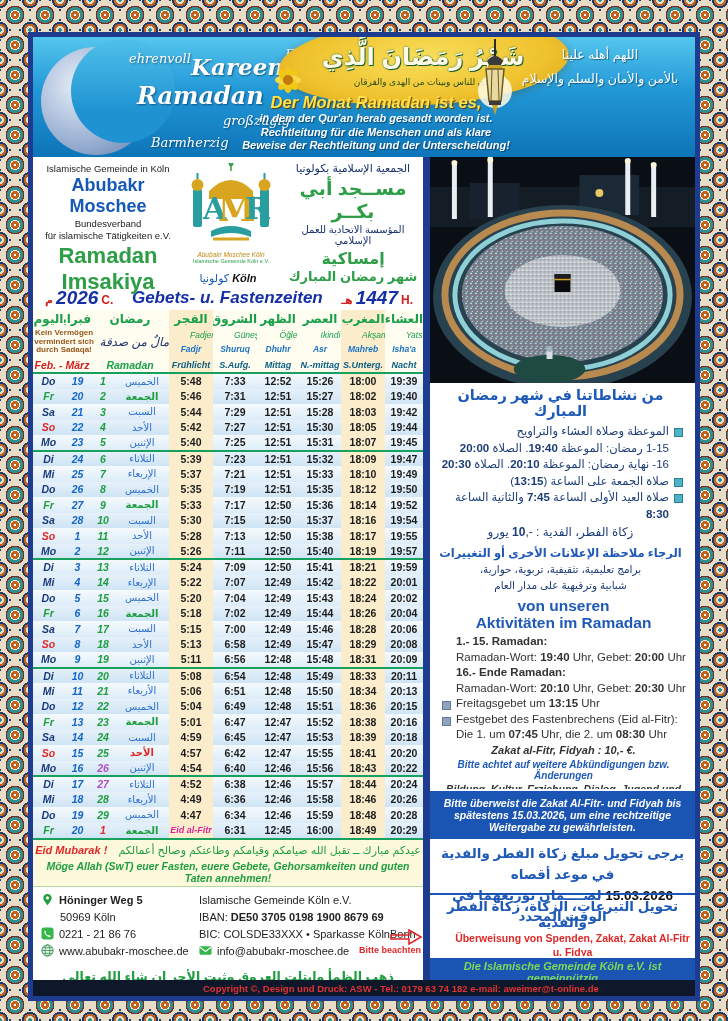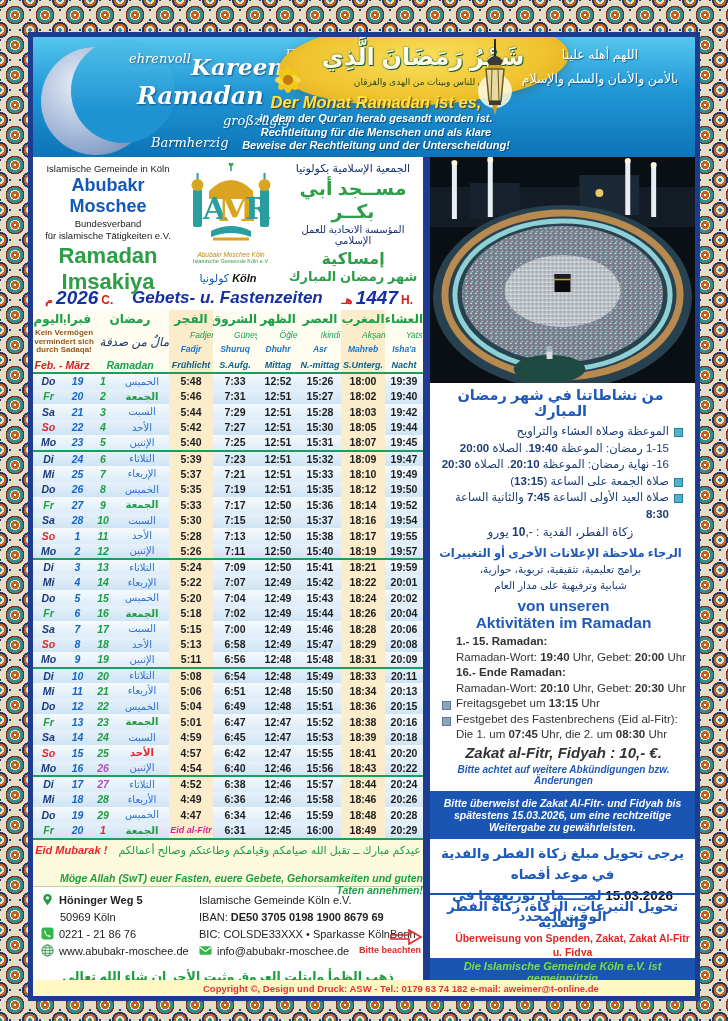--- a/index.html
+++ b/index.html
@@ -117,59 +117,59 @@
   .c-aday.red{color:#e02828;font-weight:bold;}
   .c-time{font-size:10.5px;font-weight:bold;color:#1c1c1c;}
   .c-time.eid{font-size:9px;font-style:italic;color:#d8259c;}
 
   
   .eid-strip{height:42px;flex:none;background:#fdf9dc;border-top:2px solid #17a05e;border-bottom:1px solid #b9d8a0;
     text-align:center;padding-top:4px;}
   .eid-l1{font-size:11px;}
   .eid-l1 .eid{color:#e02828;font-weight:bold;font-style:italic;margin-right:8px;}
   .eid-l1 .ar{color:#1f9e40;direction:rtl;}
-  .eid-l2{font-size:10.5px;color:#1f9e40;font-weight:bold;font-style:italic;margin-top:15px;text-align:right;}
+  .eid-l2{font-size:10.5px;color:#1f9e40;font-weight:bold;font-style:italic;margin-top:3px;}
 
   
   .address{height:78px;flex:none;position:relative;font-size:11px;padding:4px 2px 0 8px;}
   .addr-grid{display:flex;}
   .addr-left{width:158px;flex:none;}
   .addr-right{flex:1;}
   .a-row{display:flex;align-items:center;gap:5px;height:17px;color:#222;text-align:right;}
   .a-ind{padding-left:19px;}
   .bold{font-weight:bold;}
   .icn{width:13px;height:13px;flex:none;display:inline-block;}
   .note-red{color:#e02828;font-size:9px;font-weight:bold;position:absolute;right:2px;bottom:14px;}
   .note-arrow{position:absolute;right:0px;bottom:24px;}
 
   
   .dua-bottom{height:38px;flex:none;text-align:center;}
   .dua-ar{font-size:12.5px;font-weight:bold;color:#1f9e40;direction:rtl;}
   .dua-de{display:inline-block;font-size:10px;font-weight:bold;font-style:italic;color:#e02828;
     border:1px solid #efb0b0;border-radius:3px;padding:0 4px;margin-top:1px;}
 
   
-  .copyright{height:16px;flex:none;background:#fef9c3;color:#e23333;font-size:9.5px;font-weight:bold;
+  .copyright{height:16px;flex:none;background:#0f172a;color:#e23333;font-size:9.5px;font-weight:bold;
     display:flex;align-items:center;padding-left:170px;}
 
   
   .photo{height:226px;flex:none;background:#0b0f16;}
   .sec-ar{height:208px;flex:none;direction:rtl;text-align:right;padding:4px 10px 0 6px;color:#1c3c78;}
   .sec-ar .ttl{text-align:center;font-size:14.5px;font-weight:bold;color:#1f5ab8;margin-bottom:4px;}
   .li{font-size:11.5px;line-height:16.5px;padding-right:16px;position:relative;}
   .li.has-b{padding-right:16px;}
   .blt{position:absolute;right:2px;top:5px;width:7px;height:7px;background:#4fb3c8;border:1px solid #2b7f95;}
   .sec-ar .li.zakat{text-align:center;padding-right:0;font-size:12px;margin-top:2px;}
   .sec-ar .note{text-align:center;font-size:11.5px;font-weight:bold;color:#1f5ab8;margin-top:5px;}
   .sec-ar .prg{text-align:center;font-size:10.5px;margin-top:3px;line-height:13px;}
   .sec-de{height:192px;flex:none;padding:2px 8px 0 10px;color:#333;}
   .sec-de .ttl{text-align:center;font-size:15.5px;font-weight:bold;color:#1f5ab8;line-height:17px;margin-bottom:3px;}
   .sec-de .li{font-size:11.5px;line-height:15.5px;padding-right:0;padding-left:16px;}
   .sec-de .blt{right:auto;left:2px;top:5px;background:#8fa3bd;border:1px solid #5f7a9d;}
-  .sec-de .zakat{text-align:center;font-size:15px;font-weight:bold;font-style:italic;color:#333;margin-top:1px;}
+  .sec-de .zakat{text-align:center;font-size:11px;font-weight:bold;font-style:italic;color:#333;margin-top:1px;}
   .sec-de .note{text-align:center;font-size:10px;font-weight:bold;font-style:italic;color:#1f5ab8;margin-top:3px;}
   .sec-de .ftr{text-align:center;font-size:10.5px;font-weight:bold;font-style:italic;color:#333;margin-top:2px;}
   .bluebox{flex:none;background:#1a55b4;color:#fff;font-size:10.5px;font-style:italic;font-weight:bold;
     text-align:center;display:flex;flex-direction:column;justify-content:center;padding:2px 8px;border-top:2px solid #fff;}
   .bluebox.b1{height:44px;}
   .datebox{height:50px;flex:none;background:#fff;direction:rtl;text-align:center;
     font-size:13.5px;font-weight:bold;color:#1f5ab8;padding-top:4px;line-height:21px;}
   .datebox b{color:#111;}
   .transfer{height:58px;flex:none;text-align:center;border-top:2px solid #1a55b4;padding-top:3px;}
   .transfer .ar{direction:rtl;font-size:13.5px;font-weight:bold;color:#1f5ab8;}

